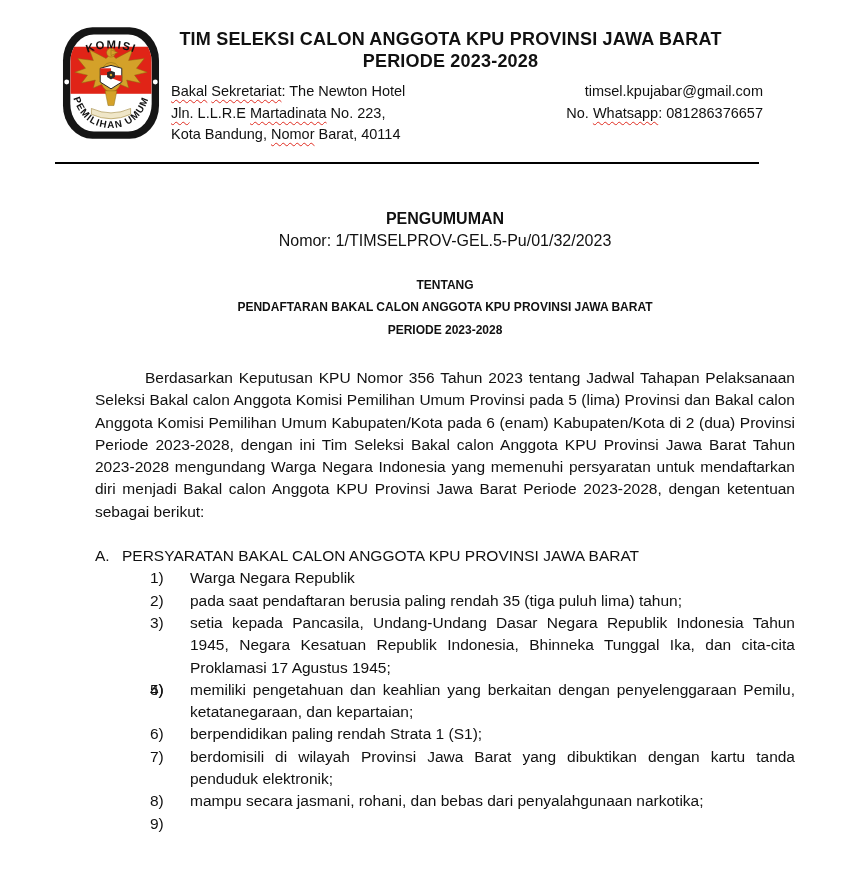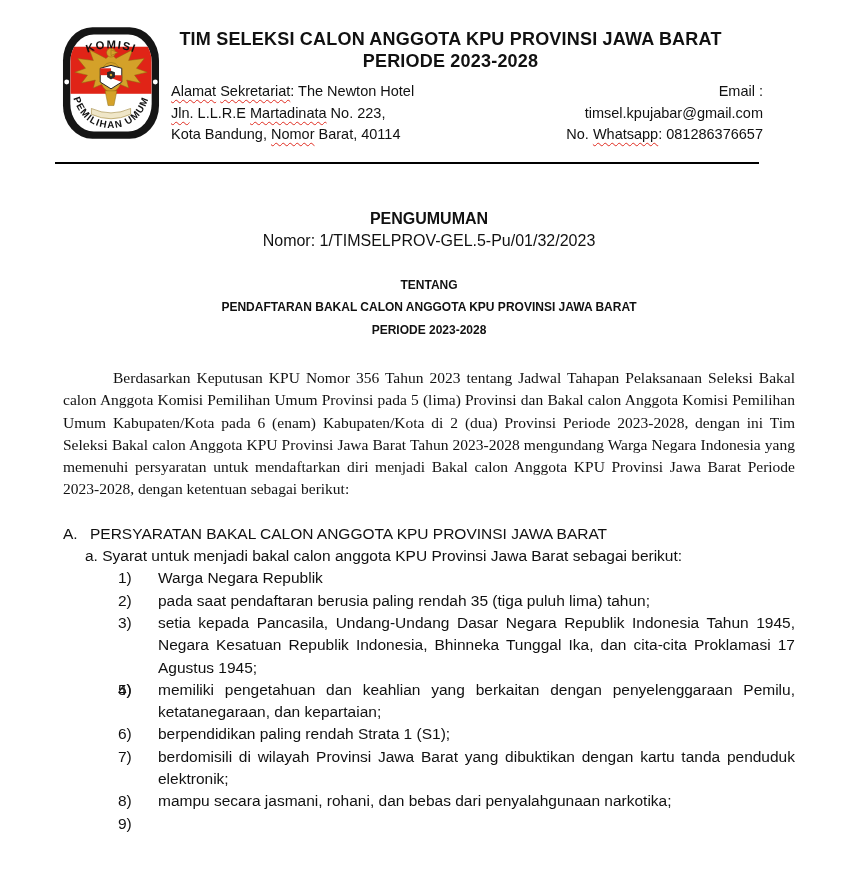--- a/index.html
+++ b/index.html
@@ -32,26 +32,26 @@
   .address{text-align:left;}
   .contact{text-align:right;padding-right:31px;}
   .sp{
     text-decoration:underline wavy var(--spellcheck-red);
     text-decoration-thickness:1px;
     text-underline-offset:3px;
     text-decoration-skip-ink:none;
   }
   .rule{margin:16px 0 0 55px;width:704px;border-top:2px solid #000;height:0;}
   
-  .main{padding:0 64px 0 63px;font-size:15.5px;line-height:22.3px;margin-top:44px;}
+  .main{padding:0 64px 0 95px;font-size:15.5px;line-height:22.3px;margin-top:44px;}
   .center{text-align:center;}
   .bold{font-weight:bold;}
   .block-1{margin-top:40px;font-size:16px;}
   .block-2{margin-top:22px;font-size:12px;}
-  .opening{margin-top:26px;text-align:justify;text-indent:50px;font-family:Liberation Serif, serif;}
+  .opening{margin-top:26px;text-align:justify;text-indent:50px;}
   .section-a{margin-top:22px;display:flex;}
   .section-a .lbl{flex:none;width:27px;}
   .sub-a{text-align:justify;text-indent:22px;}
   .req{position:relative;padding-left:95px;text-align:justify;}
   .req .num{position:absolute;left:55px;top:0;}
 </style>
 </head>
 <body>
 
 <div class="page">
@@ -102,26 +102,25 @@
       </svg>
     </div>
 
     <div class="header-right">
       <div class="org-title">
         <div>TIM SELEKSI CALON ANGGOTA KPU PROVINSI JAWA BARAT</div>
         <div>PERIODE 2023-2028</div>
       </div>
       <div class="contact-row">
         <div class="address" id="address-block">
-            <div><span class="sp">Alamat</span><span> </span><span class="sp">Sekretariat</span><span>: The Newton Hotel</span></div>
+            <div><span class="sp">Bakal</span><span> </span><span class="sp">Sekretariat</span><span>: The Newton Hotel</span></div>
             <div><span class="sp">Jln</span><span>. L.L.R.E </span><span class="sp">Martadinata</span><span> No. 223,</span></div>
             <div><span>Kota Bandung, </span><span class="sp">Nomor</span><span> Barat, 40114</span></div>
           </div>
         <div class="contact" id="contact-block">
-            <div><span>Email :</span></div>
             <div><span>timsel.kpujabar@gmail.com</span></div>
             <div><span>No. </span><span class="sp">Whatsapp</span><span>: 081286376657</span></div>
           </div>
       </div>
     </div>
   </div>
 
   <div class="rule"></div>
 
   <div class="main">
@@ -137,21 +136,20 @@
       <div>PERIODE 2023-2028</div>
     </div>
 
     <p class="opening">Berdasarkan Keputusan KPU Nomor 356 Tahun 2023 tentang Jadwal Tahapan Pelaksanaan Seleksi Bakal calon Anggota Komisi Pemilihan Umum Provinsi pada 5 (lima) Provinsi dan Bakal calon Anggota Komisi Pemilihan Umum Kabupaten/Kota pada 6 (enam) Kabupaten/Kota di 2 (dua) Provinsi Periode 2023-2028, dengan ini Tim Seleksi Bakal calon Anggota KPU Provinsi Jawa Barat Tahun 2023-2028 mengundang Warga Negara Indonesia yang memenuhi persyaratan untuk mendaftarkan diri menjadi Bakal calon Anggota KPU Provinsi Jawa Barat Periode 2023-2028, dengan ketentuan sebagai berikut:</p>
 
     <div class="section-a">
       <span class="lbl">A.</span>
       <span>PERSYARATAN BAKAL CALON ANGGOTA KPU PROVINSI JAWA BARAT</span>
     </div>
 
-    <p class="sub-a"><span>a.</span> <span>Syarat untuk menjadi bakal calon anggota KPU Provinsi Jawa Barat sebagai berikut:</span></p>
 
     <div id="req-list">
         <div class="req"><span class="num">1)</span><span class="txt">Warga Negara Republik</span></div>
         <div class="req"><span class="num">2)</span><span class="txt">pada saat pendaftaran berusia paling rendah 35 (tiga puluh lima) tahun;</span></div>
         <div class="req"><span class="num">3)</span><span class="txt">setia kepada Pancasila, Undang-Undang Dasar Negara Republik Indonesia Tahun 1945, Negara Kesatuan Republik Indonesia, Bhinneka Tunggal Ika, dan cita-cita Proklamasi 17 Agustus 1945;</span></div>
         <div class="req"><span class="num">4)</span></div>
         <div class="req"><span class="num">5)</span><span class="txt">memiliki pengetahuan dan keahlian yang berkaitan dengan penyelenggaraan Pemilu, ketatanegaraan, dan kepartaian;</span></div>
         <div class="req"><span class="num">6)</span><span class="txt">berpendidikan paling rendah Strata 1 (S1);</span></div>
         <div class="req"><span class="num">7)</span><span class="txt">berdomisili di wilayah Provinsi Jawa Barat yang dibuktikan dengan kartu tanda penduduk elektronik;</span></div>
         <div class="req"><span class="num">8)</span><span class="txt">mampu secara jasmani, rohani, dan bebas dari penyalahgunaan narkotika;</span></div>

